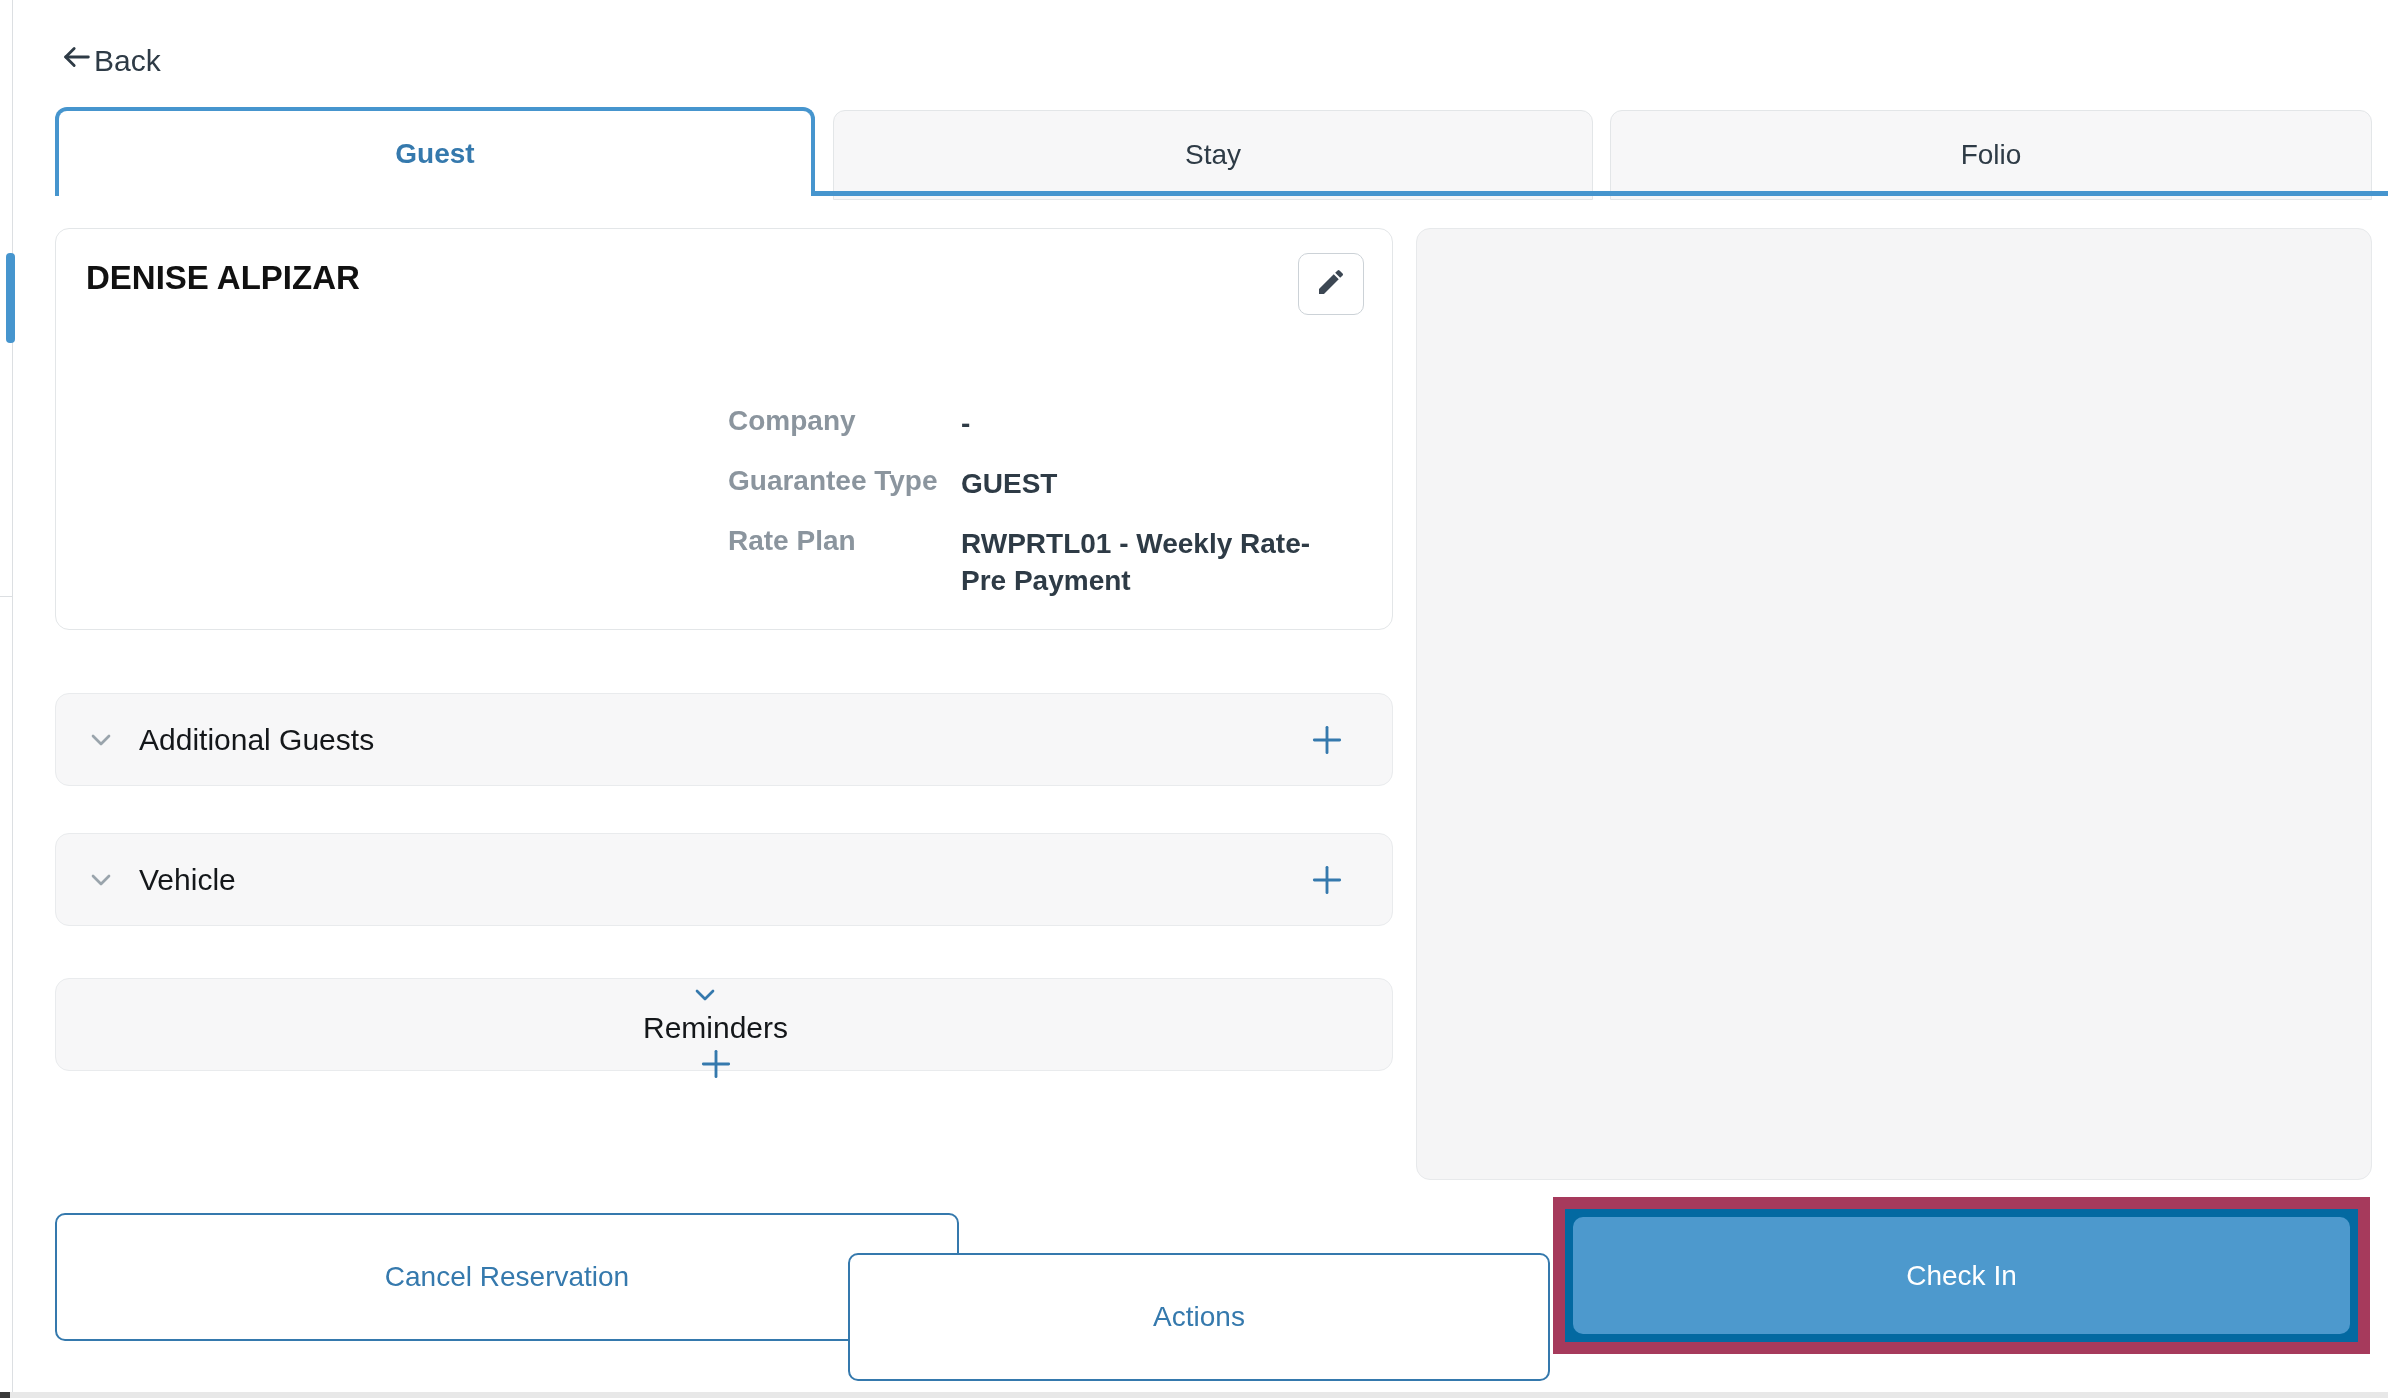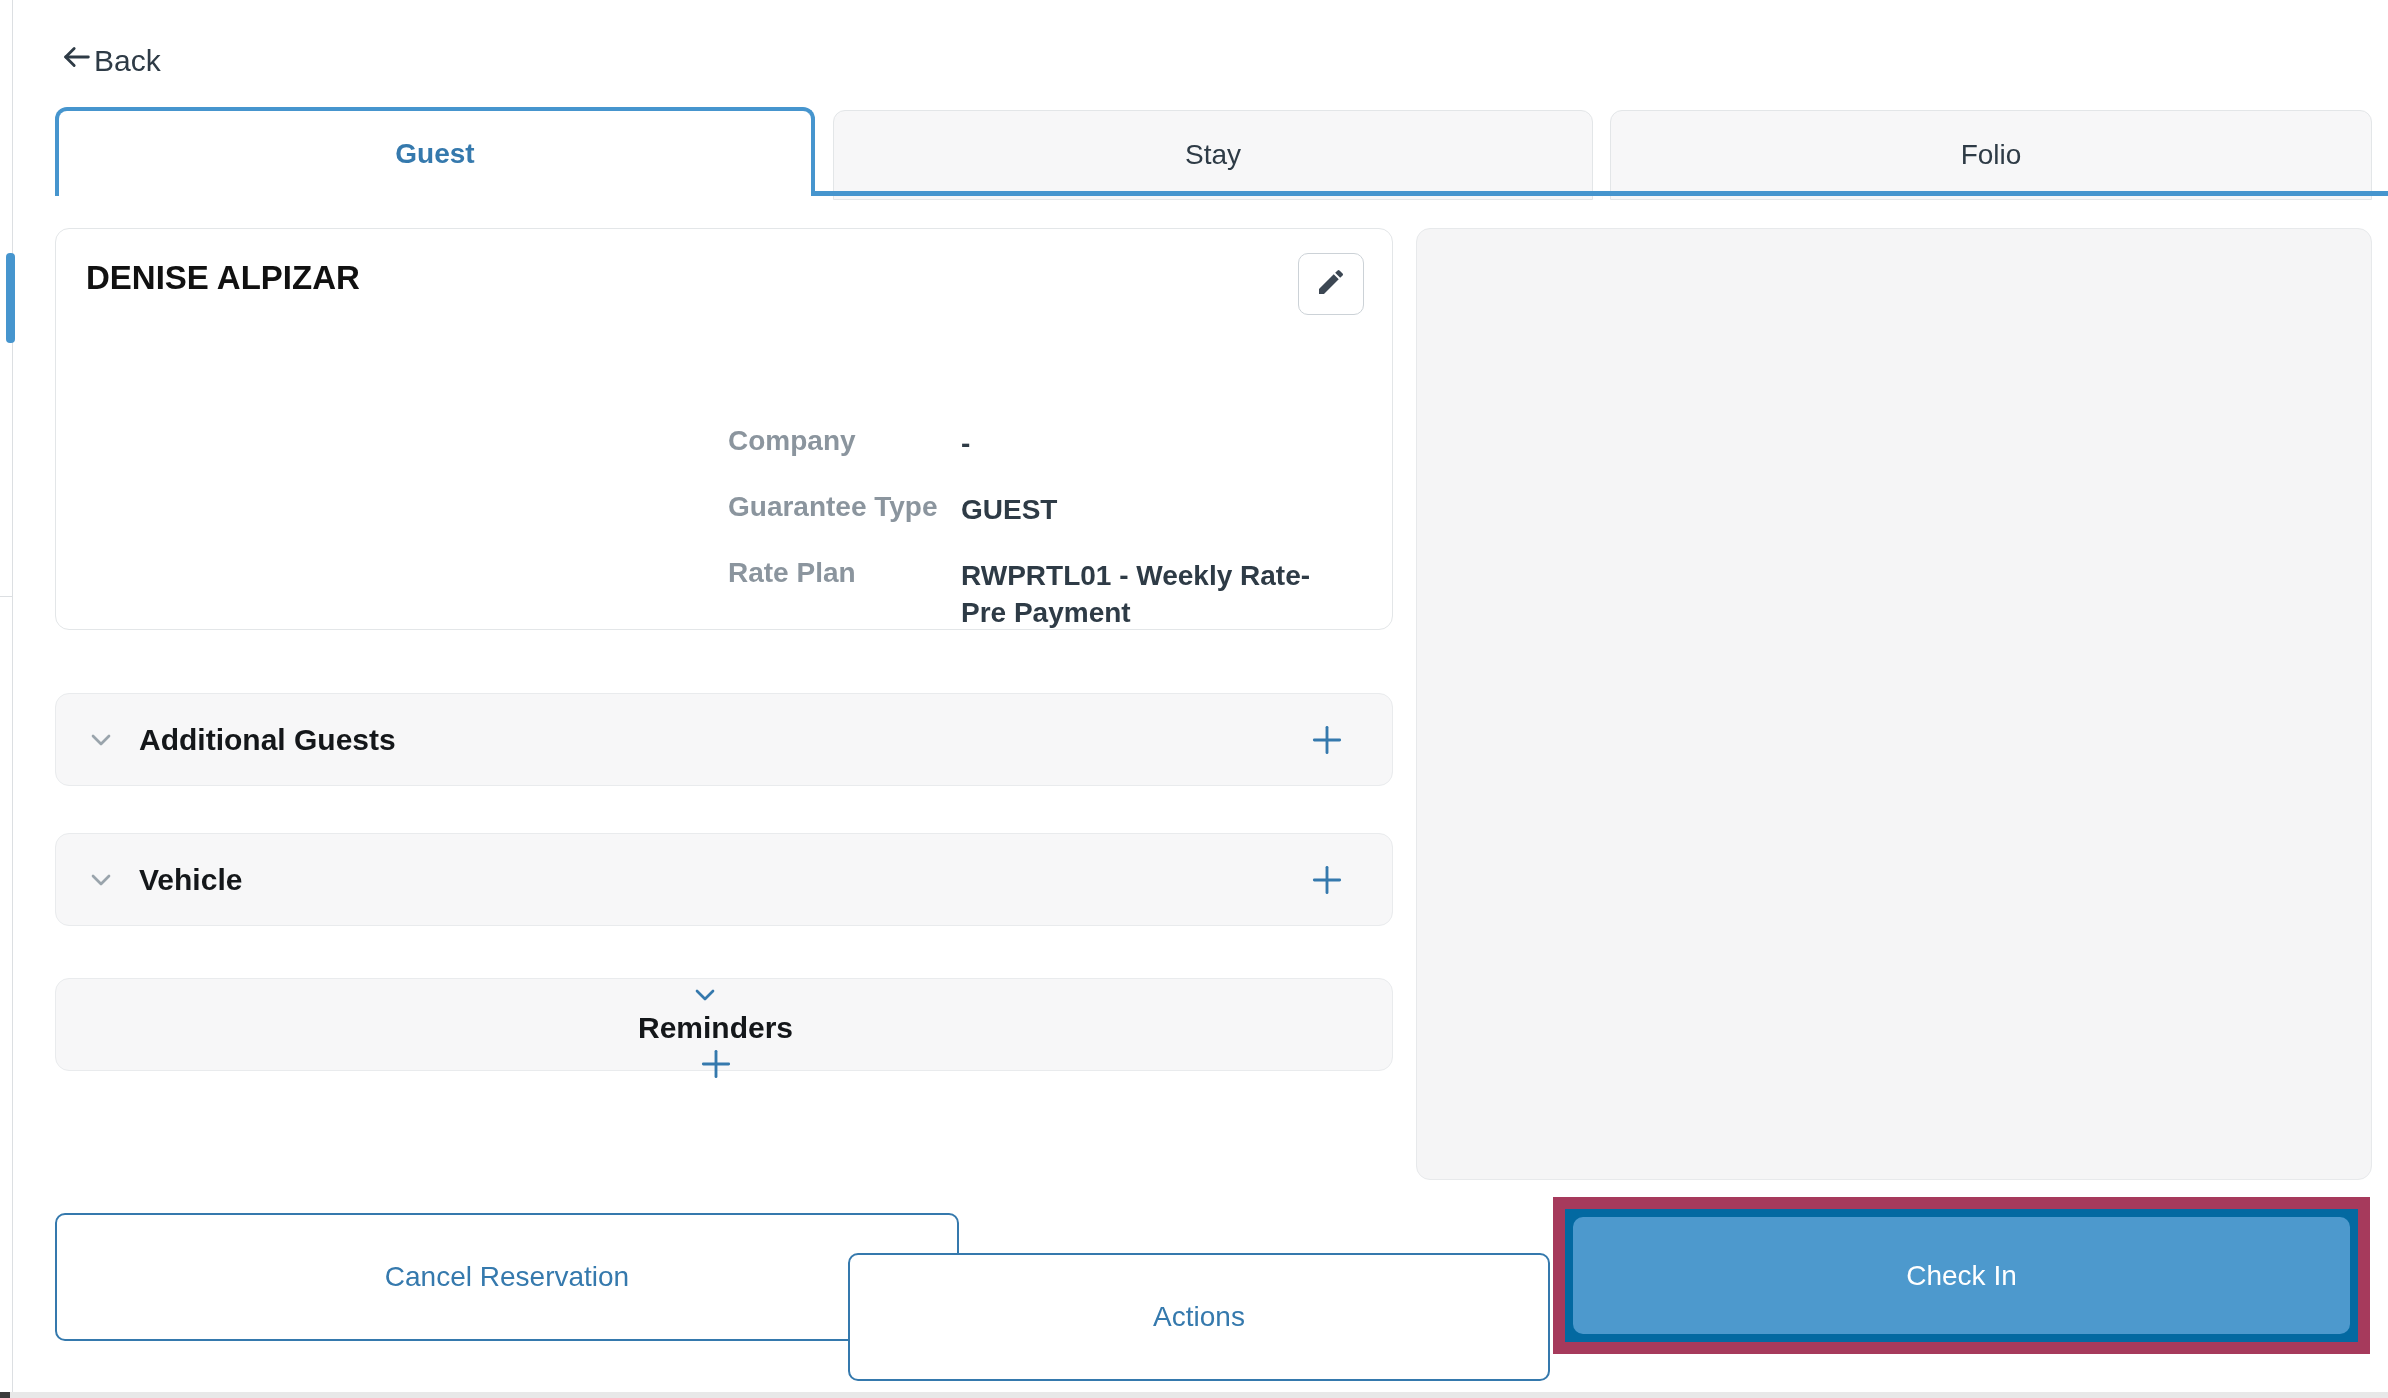--- a/index.html
+++ b/index.html
@@ -38,37 +38,37 @@
   .tab.folio{left:1610px;width:762px;}
   .tab-underline{position:absolute;left:811px;top:191px;width:1577px;height:5px;background:var(--accent-blue);z-index:2;}
 
   
   .guest-card{position:absolute;left:55px;top:228px;width:1338px;height:402px;background:#fff;
     border:1px solid var(--card-border);border-radius:14px;}
   .guest-name{position:absolute;left:30px;top:30px;font-size:33px;font-weight:700;color:var(--heading-black);}
   .edit-btn{position:absolute;right:28px;top:24px;width:66px;height:62px;border:1.5px solid #ccd2d7;
     border-radius:10px;background:#fff;display:flex;align-items:center;justify-content:center;cursor:pointer;}
   .edit-btn svg{width:32px;height:32px;fill:#3c4753;}
-  .info{position:absolute;left:672px;top:196px;display:flex;flex-direction:column;gap:28px;align-items:center;}
+  .info{position:absolute;left:672px;top:176px;display:flex;flex-direction:column;gap:22px;align-items:center;}
   .info-row{display:flex;align-items:flex-start;}
   .info-label{width:233px;font-size:28px;font-weight:600;color:var(--label-gray);flex:none;}
   .info-value{width:400px;font-size:28px;font-weight:700;color:var(--text-dark);line-height:1.35;}
 
   
   .right-panel{position:absolute;left:1416px;top:228px;width:956px;height:952px;
     background:var(--panel-bg);border:1px solid var(--panel-border);border-radius:14px;}
 
   
   .section{position:absolute;left:55px;width:1338px;height:93px;background:var(--section-bg);
     border:1px solid var(--section-border);border-radius:14px;display:flex;align-items:center;
     padding:0 46px 0 29px;cursor:pointer;}
   .section .chev{width:32px;height:32px;flex:none;margin-right:22px;}
   .section .chev svg{width:32px;height:32px;stroke:var(--chevron-gray);}
   .section.blue-chev .chev svg{stroke:var(--link-blue);}
-  .section .title{font-size:30px;font-weight:700;color:#14171a;}
+  .section .title{font-size:30px;font-weight:400;color:#14171a;}
   .section .spacer{flex:1;}
   .section .plus{width:38px;height:38px;flex:none;cursor:pointer;}
   .section .plus svg{width:38px;height:38px;stroke:var(--link-blue);}
   .sec-1{top:693px;} .sec-2{top:833px;} .sec-3{top:978px;flex-direction:column;}
   .section-clip{position:absolute;left:55px;top:1116px;width:1338px;height:64px;overflow:hidden;}
   .section-clip .section{position:relative;left:0;top:0;}
 
   
   .footer-btn{position:absolute;top:1213px;height:128px;display:flex;align-items:center;justify-content:center;
     background:#fff;border:2px solid var(--link-blue);border-radius:10px;color:var(--link-blue);

